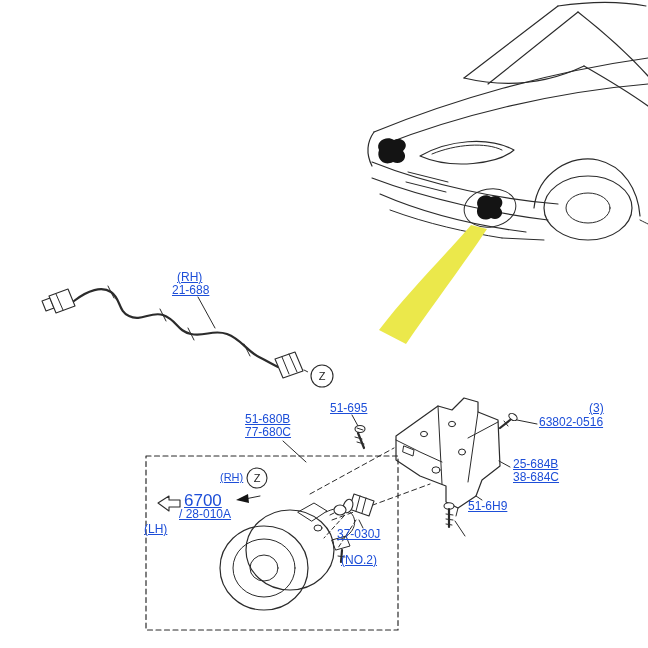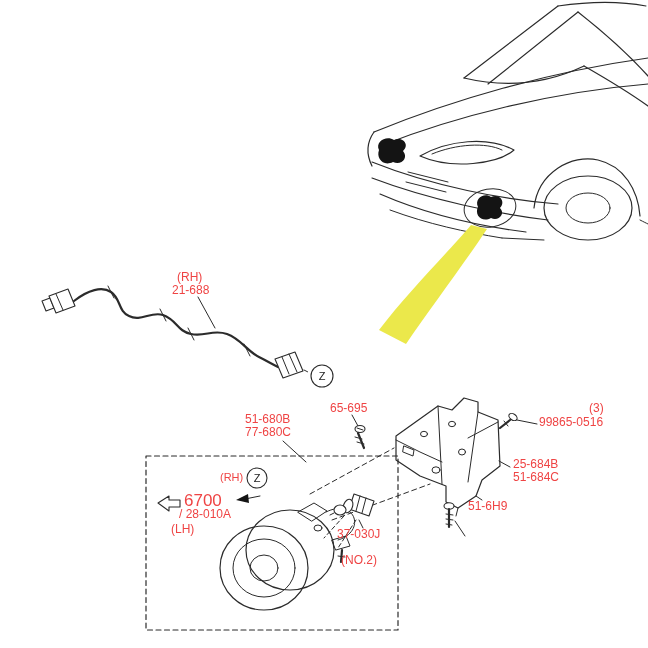--- a/index.html
+++ b/index.html
@@ -7,21 +7,21 @@
           font-family:"Liberation Sans",sans-serif;}
   .canvas svg{position:absolute;left:0;top:0;}
   .ln{fill:none;stroke:#2b2b2b;stroke-width:1.2;stroke-linecap:round;stroke-linejoin:round;}
   .thin{stroke-width:1;}
   .thick{stroke-width:2.2;}
   .wh{fill:#fff;stroke:#2b2b2b;stroke-width:1.1;stroke-linejoin:round;}
   .blob{fill:#141414;stroke:none;}
   .hl{fill:#ebe84b;stroke:none;}
   .dash{stroke-dasharray:5 3.5;}
   .dash2{stroke-dasharray:4 3;}
-  .lbl{position:absolute;font-size:12px;line-height:1.15;color:#ef4444;white-space:nowrap;}
+  .lbl{position:absolute;font-size:12px;line-height:1.15;color:#1d4ed8;white-space:nowrap;text-decoration:underline;}
   .lbl.small{font-size:11px;}
   .lbl.big{font-size:17px;}
   .zlbl{position:absolute;width:12px;text-align:center;font-size:11px;color:#1c1c1c;}
 </style>
 </head>
 <body>
 
 <div class="canvas">
 
 <svg width="648" height="648" viewBox="0 0 648 648">
@@ -148,30 +148,30 @@
   <circle class="wh" cx="257" cy="478" r="10"></circle>
   <path class="ln thin" d="M 260 496 L 245 499"></path>
   <polygon points="236,500 248,494 249,503" fill="#141414"></polygon>
   <polygon class="wh" points="158,503 169,496 169,500 180,500 180,507 169,507 169,511"></polygon>
 </svg>
 
   <span class="lbl" style="left:177px;top:271px">(RH)</span>
   <span class="lbl" style="left:172px;top:284px">21-688</span>
   <span class="zlbl" style="left:316px;top:370px">Z</span>
 
-  <span class="lbl" style="left:330px;top:402px">65-695</span>
+  <span class="lbl" style="left:330px;top:402px">51-695</span>
   <span class="lbl" style="left:589px;top:402px">(3)</span>
-  <span class="lbl" style="left:539px;top:416px">99865-0516</span>
+  <span class="lbl" style="left:539px;top:416px">63802-0516</span>
   <span class="lbl" style="left:513px;top:458px">25-684B</span>
-  <span class="lbl" style="left:513px;top:471px">51-684C</span>
+  <span class="lbl" style="left:513px;top:471px">38-684C</span>
   <span class="lbl" style="left:468px;top:500px">51-6H9</span>
 
   <span class="lbl" style="left:245px;top:413px">51-680B</span>
   <span class="lbl" style="left:245px;top:426px">77-680C</span>
   <span class="lbl small" style="left:220px;top:471px">(RH)</span>
   <span class="zlbl" style="left:251px;top:472px">Z</span>
   <span class="lbl big" style="left:184px;top:491px">6700</span>
   <span class="lbl" style="left:179px;top:508px">/ 28-010A</span>
-  <span class="lbl" style="left:171px;top:523px">(LH)</span>
+  <span class="lbl" style="left:144px;top:523px">(LH)</span>
   <span class="lbl" style="left:337px;top:528px">37-030J</span>
   <span class="lbl" style="left:341px;top:554px">(NO.2)</span>
 
 </div>
 
 </body></html>

